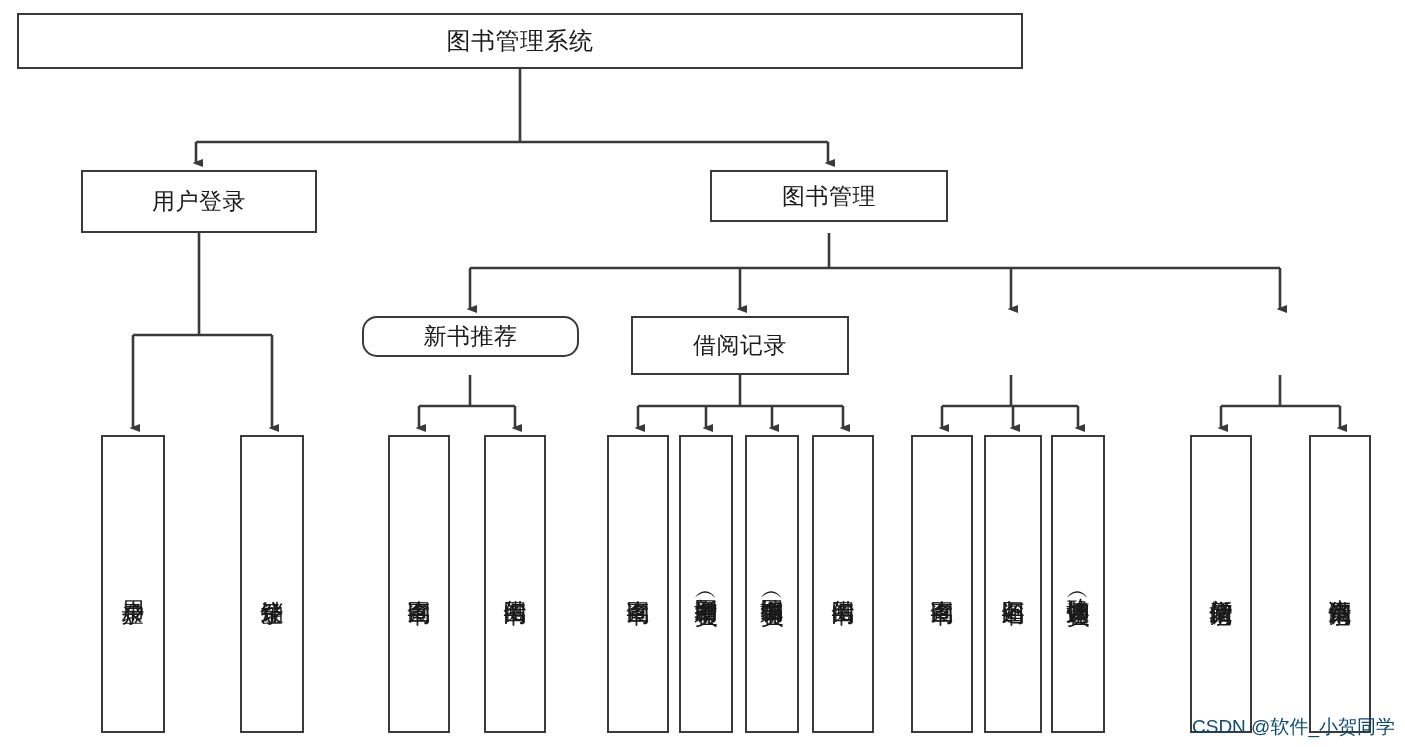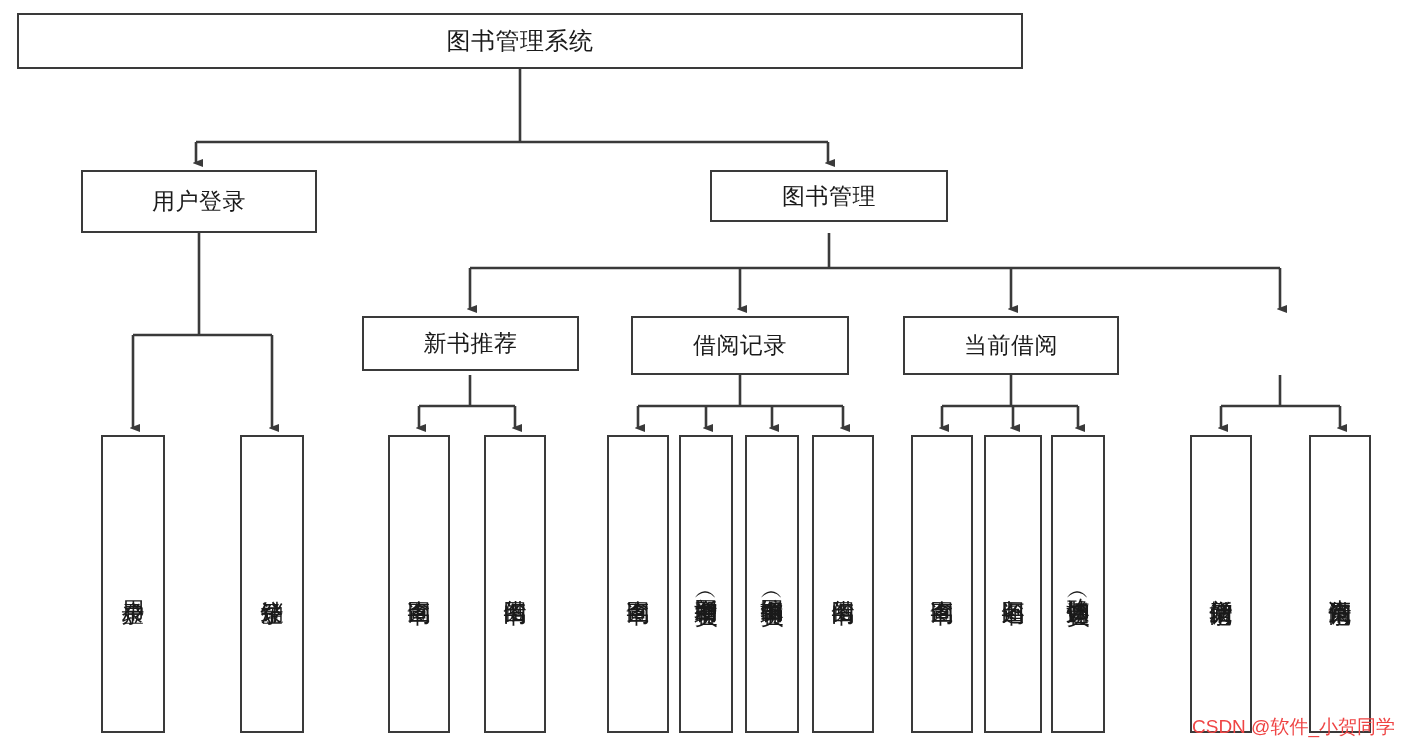--- a/index.html
+++ b/index.html
@@ -54,21 +54,21 @@
     font-size: 23px;
     line-height: 1.18;
     letter-spacing: 1px;
     white-space: nowrap;
   }
   .watermark {
     position: absolute;
     left: 1192px;
     top: 714px;
     font-size: 19px;
-    color: #ef4444;
+    color: #0c4a6e;
     white-space: nowrap;
     font-family: "Liberation Sans", "DejaVu Sans", sans-serif;
   }
 </style>
 </head>
 <body>
 
 <div id="canvas">
 
   <svg id="edges" viewBox="0 0 1405 747" xmlns="http://www.w3.org/2000/svg">
@@ -125,28 +125,25 @@
     <span class="label">图书管理系统</span>
   </div>
 
   <div class="node horiz" style="left: 81px; top: 170px; width: 236px; height: 63px;">
     <span class="label">用户登录</span>
   </div>
   <div class="node horiz" style="left: 710px; top: 170px; width: 238px; height: 52px;">
     <span class="label">图书管理</span>
   </div>
 
-  <div class="node horiz" style="left: 362px; top: 316px; width: 217px; height: 55px;">
+  <div class="node horiz" style="left: 362px; top: 316px; width: 217px; height: 41px; border-radius: 15px;">
     <span class="label">新书推荐</span>
   </div>
   <div class="node horiz" style="left: 631px; top: 316px; width: 218px; height: 59px;">
     <span class="label">借阅记录</span>
-  </div>
-  <div class="node horiz" style="left: 903px; top: 316px; width: 216px; height: 59px;">
-    <span class="label">当前借阅</span>
   </div>
 
   <div class="node vert" style="left: 101px; top: 435px; width: 64px; height: 298px;">
     <span class="label">用户登录</span>
   </div>
   <div class="node vert" style="left: 240px; top: 435px; width: 64px; height: 298px;">
     <span class="label">注销登录</span>
   </div>
   <div class="node vert" style="left: 388px; top: 435px; width: 62px; height: 298px;">
     <span class="label">查询图书</span>

